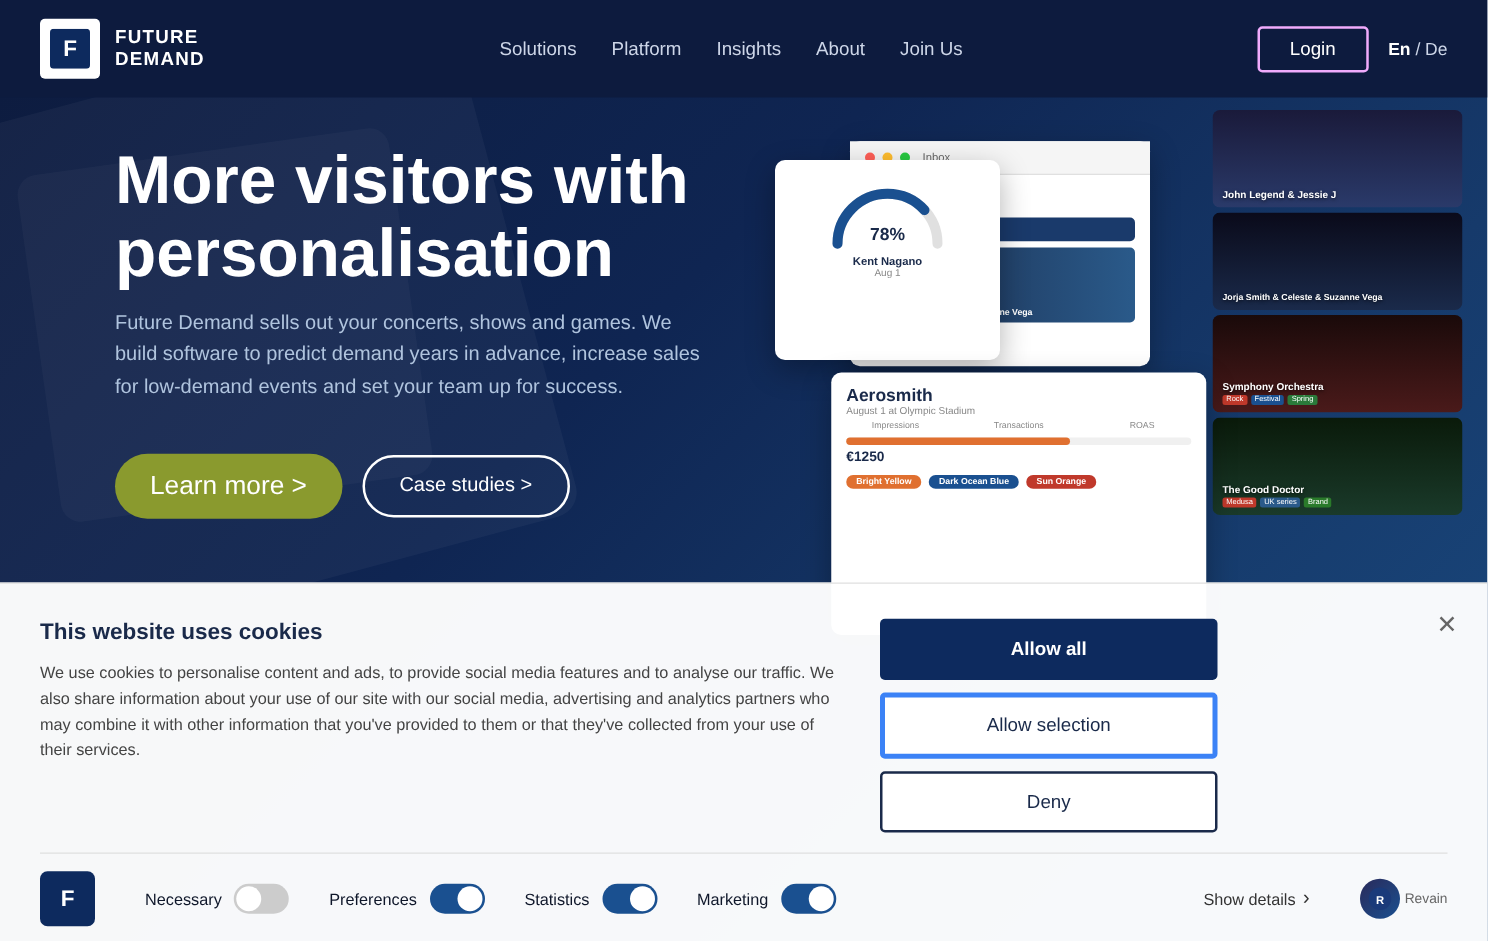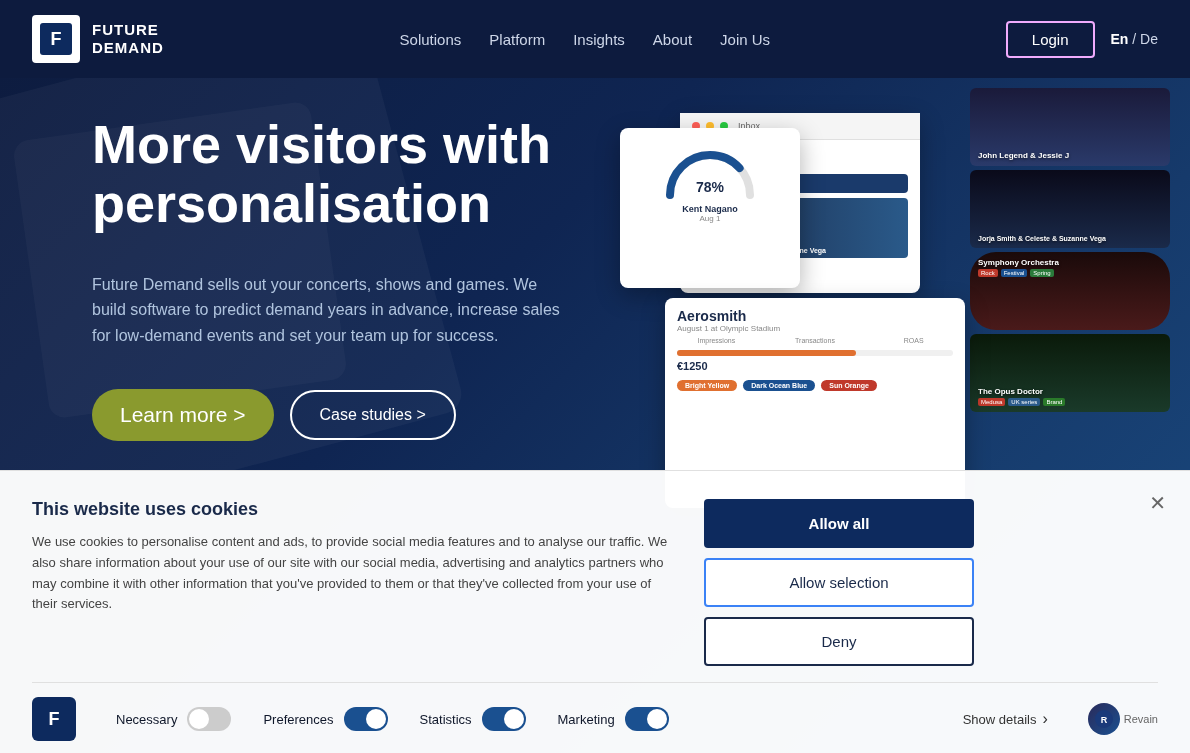--- a/index.html
+++ b/index.html
@@ -49,21 +49,21 @@
       width: 300px; height: 280px;
       background: rgba(255,255,255,0.03);
       transform: rotate(-8deg);
       border-radius: 16px;
     }
     .hero-content {
       position: absolute; top: 115px; left: 92px; width: 600px;
     }
     .hero-title {
       color: #fff; font-size: 54px; font-weight: 700; line-height: 1.1;
-      margin-bottom: 38px;
+      margin-bottom: 12px;
     }
     .hero-desc {
       color: #b0c4de; font-size: 16px; line-height: 1.6; margin-bottom: 40px;
       max-width: 480px;
     }
     .hero-buttons { display: flex; gap: 16px; align-items: center; }
     .btn-primary {
       background: #8a9a2e; color: #fff; border: none;
       padding: 14px 28px; border-radius: 30px; font-size: 21px;
       cursor: pointer; font-weight: 500; display: flex; align-items: center; gap: 8px;
@@ -149,21 +149,21 @@
     .cookie-title { font-size: 18px; font-weight: 700; color: #1a2a4a; margin-bottom: 12px; }
     .cookie-desc { font-size: 13px; color: #444; line-height: 1.6; }
     .cookie-right { display: flex; flex-direction: column; gap: 10px; width: 270px; margin-left: 32px; }
     .cookie-btn-allow-all {
       background: #0d2a5e; color: #fff; border: none;
       padding: 16px 20px; border-radius: 4px; font-size: 15px;
       cursor: pointer; font-weight: 600; width: 100%;
     }
     .cookie-btn-selection {
       background: #fff; color: #1a2a4a;
-      border: 2px solid #3b82f6; padding: 14px 20px;
+      border: 4px solid #3b82f6; padding: 14px 20px;
       border-radius: 4px; font-size: 15px; cursor: pointer; font-weight: 500; width: 100%;
     }
     .cookie-btn-deny {
       background: #fff; color: #1a2a4a;
       border: 2px solid #1a2a4a; padding: 14px 20px;
       border-radius: 4px; font-size: 15px; cursor: pointer; font-weight: 500; width: 100%;
     }
     .cookie-close {
       position: absolute; top: 20px; right: 24px;
       background: none; border: none; font-size: 20px; cursor: pointer; color: #666;
@@ -301,35 +301,35 @@
       </div>
     </div>
     <div class="event-thumb">
       <div style="background:linear-gradient(to bottom, #0a0a1a, #1a2a4a); width:100%; height:100%; display:flex; align-items:flex-end; padding:6px 8px;">
         <div>
           <div class="event-name" style="font-size:7px;">Jorja Smith &amp; Celeste &amp; Suzanne Vega</div>
         </div>
       </div>
     </div>
     <div class="event-thumb">
-      <div style="background:linear-gradient(to bottom, #1a0a0a, #4a1a1a); width:100%; height:100%; display:flex; padding:6px 8px;border-radius:26px;">
+      <div style="background:linear-gradient(to bottom, #1a0a0a, #4a1a1a); width:100%; height:100%; display:flex; align-items:flex-end; padding:6px 8px;">
         <div>
           <div class="event-name">Symphony Orchestra</div>
           <div style="display:flex; gap:3px; margin-top:2px;">
             <span style="background:#c0392b; color:#fff; font-size:6px; padding:1px 3px; border-radius:2px;">Rock</span>
             <span style="background:#1a5090; color:#fff; font-size:6px; padding:1px 3px; border-radius:2px;">Festival</span>
             <span style="background:#2a7a3a; color:#fff; font-size:6px; padding:1px 3px; border-radius:2px;">Spring</span>
           </div>
         </div>
       </div>
     </div>
     <div class="event-thumb">
       <div style="background:linear-gradient(to bottom, #0a1a0a, #1a3a2a); width:100%; height:100%; display:flex; align-items:flex-end; padding:6px 8px;">
         <div>
-          <div class="event-name">The Opus Doctor</div>
+          <div class="event-name">The Good Doctor</div>
           <div style="display:flex; gap:3px; margin-top:2px;">
             <span style="background:#c0392b; color:#fff; font-size:6px; padding:1px 3px; border-radius:2px;">Medusa</span>
             <span style="background:#2a5a8a; color:#fff; font-size:6px; padding:1px 3px; border-radius:2px;">UK series</span>
             <span style="background:#2a7a2a; color:#fff; font-size:6px; padding:1px 3px; border-radius:2px;">Brand</span>
           </div>
         </div>
       </div>
     </div>
   </div>
 

